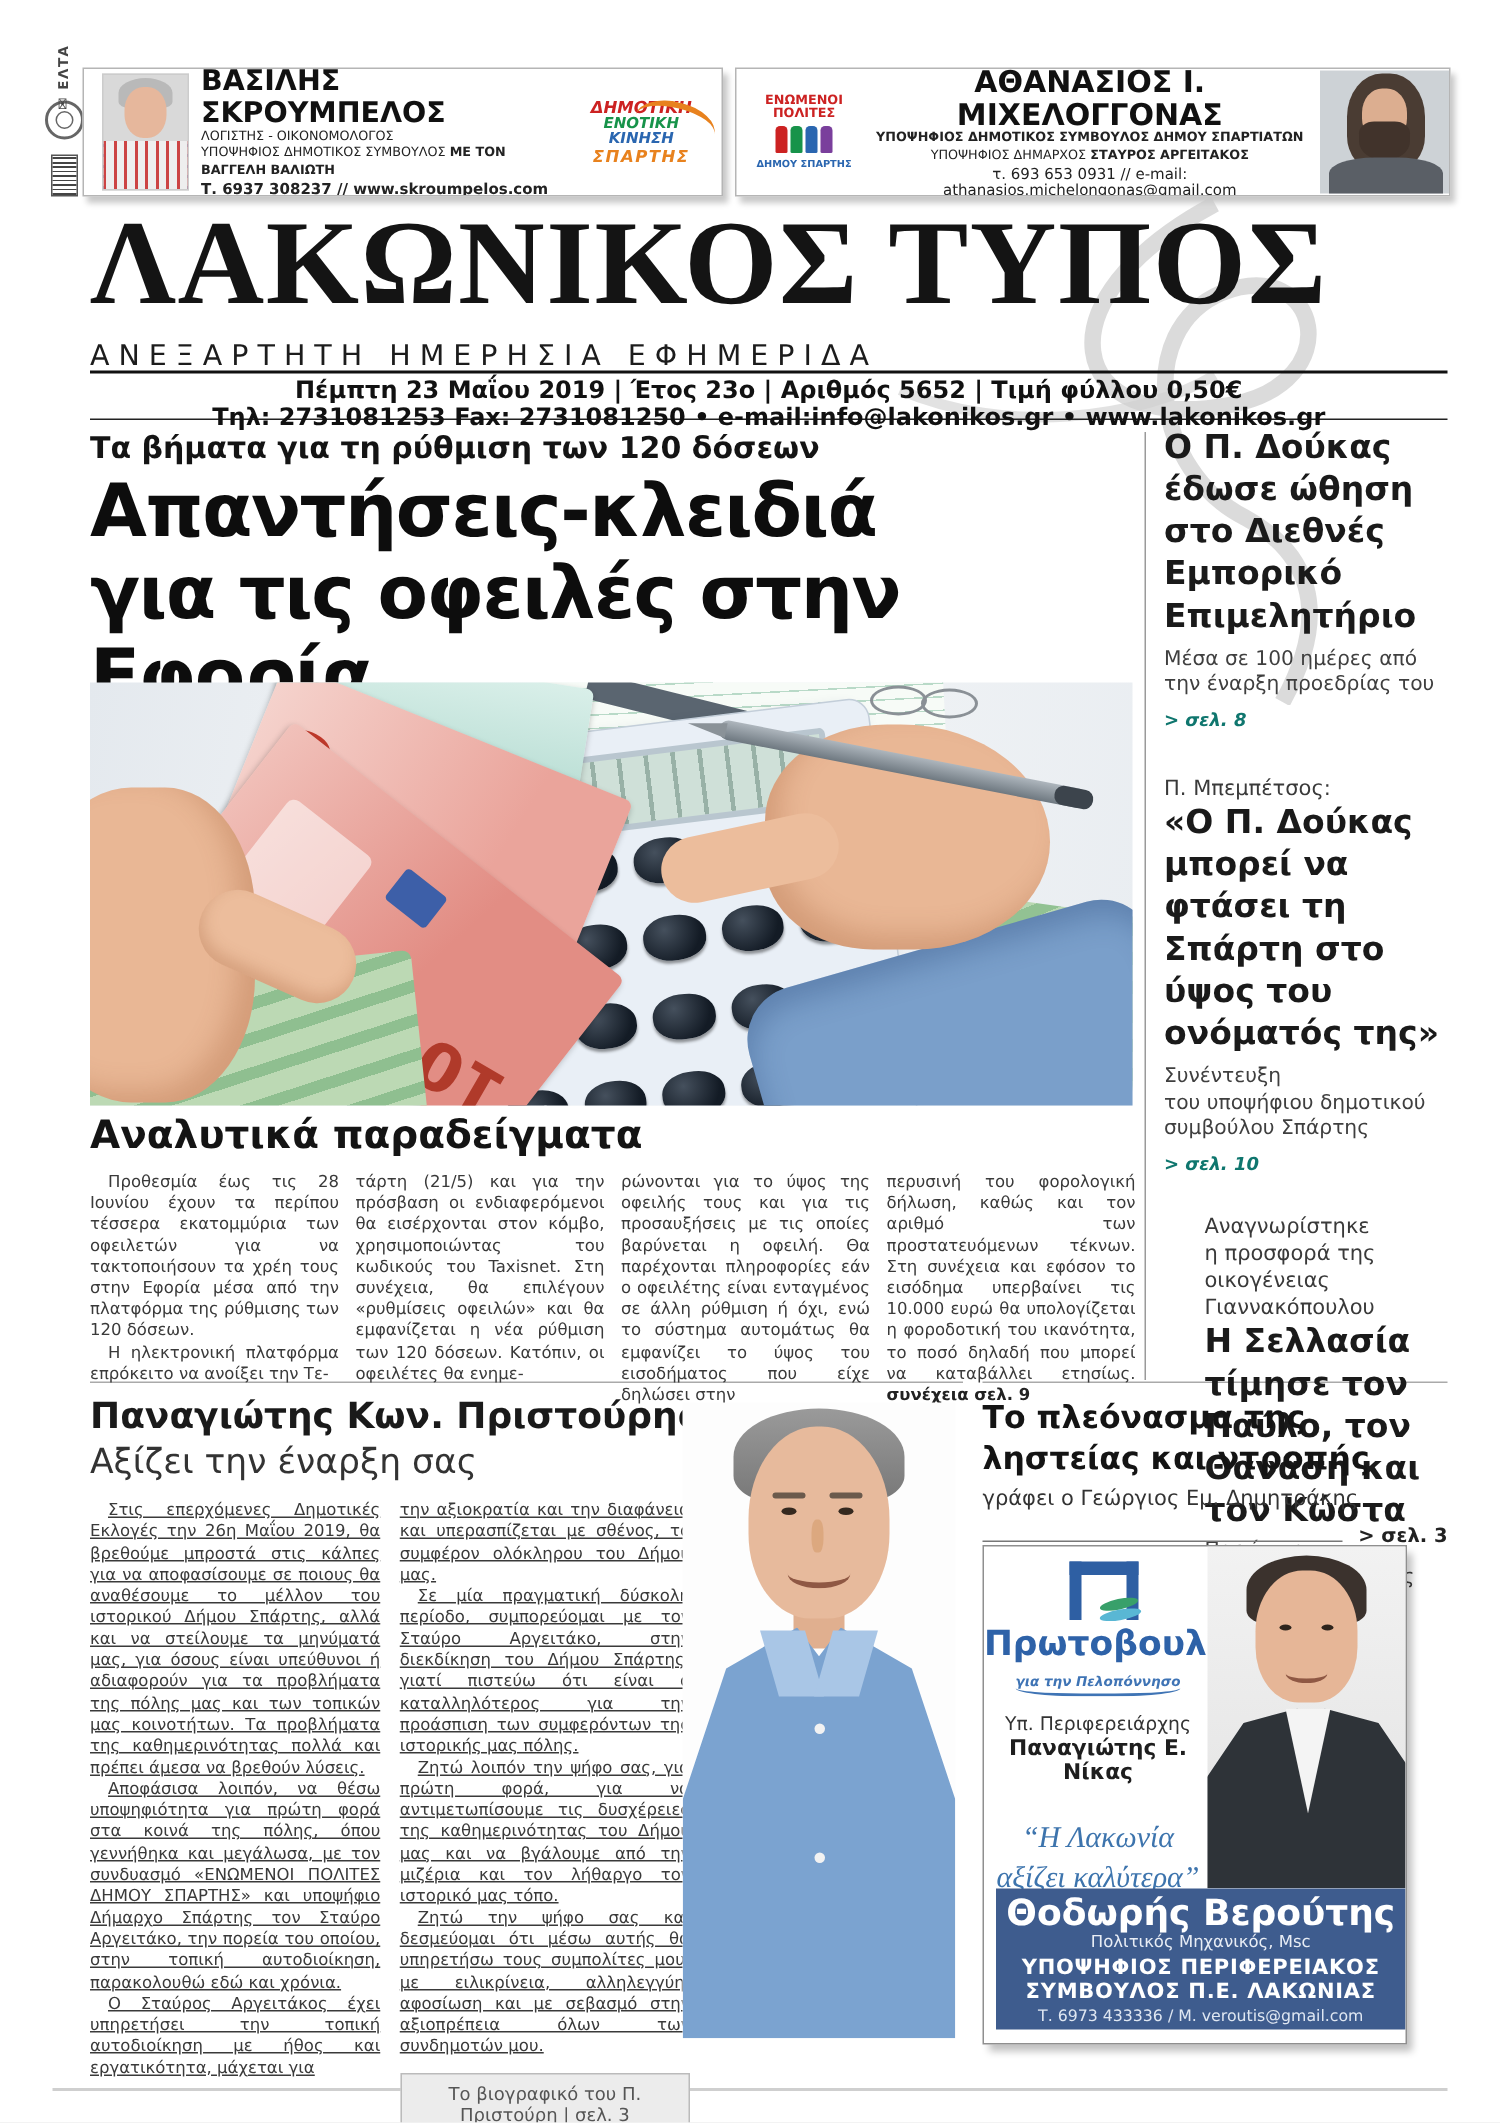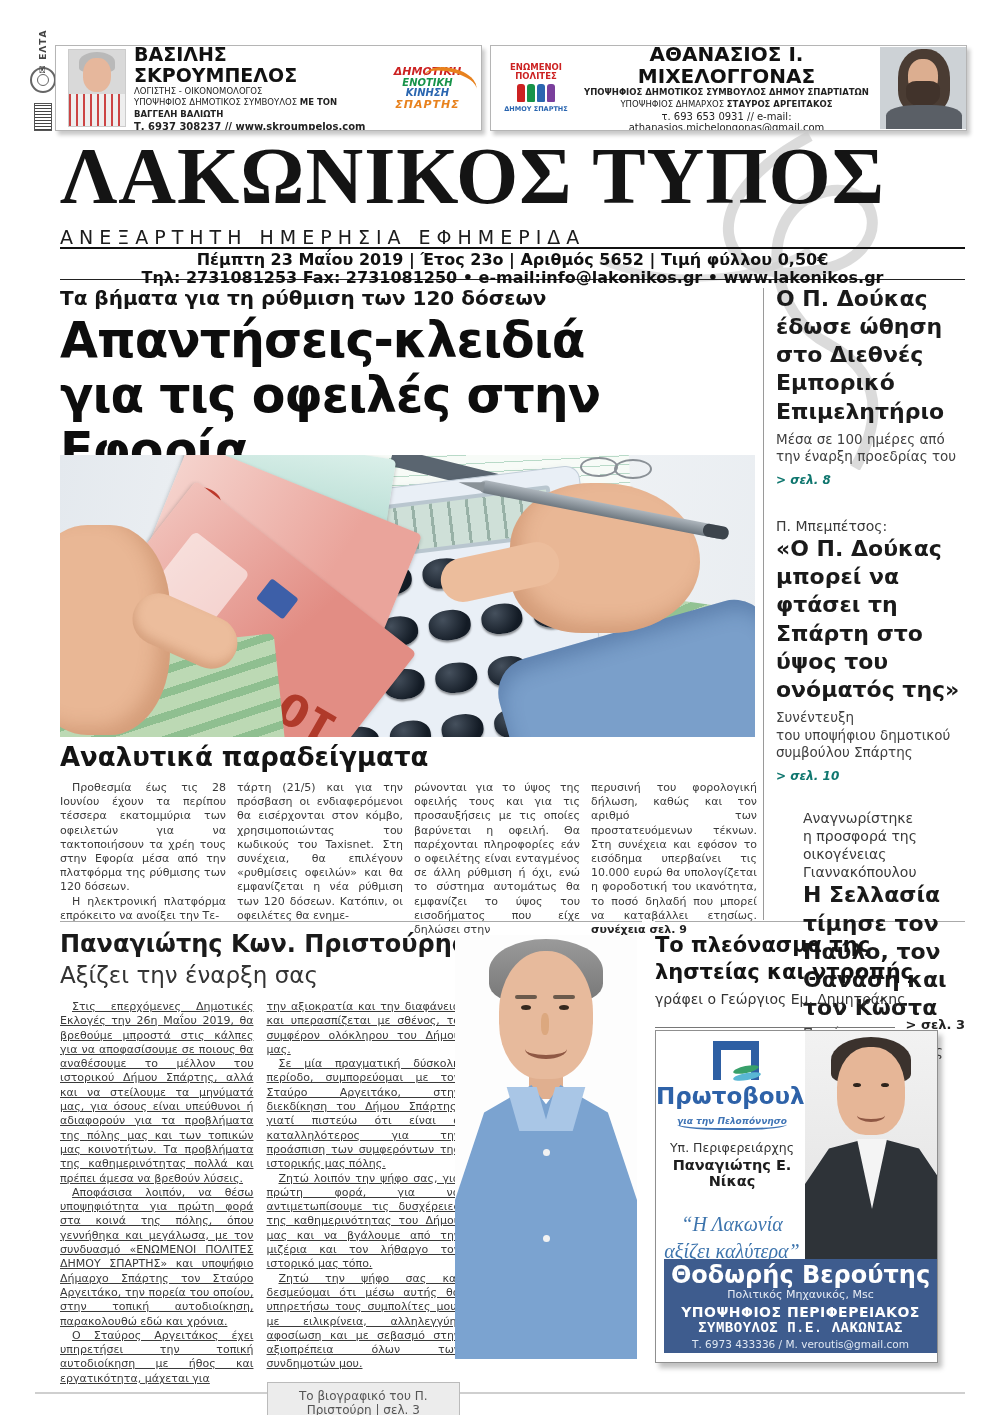--- a/index.html
+++ b/index.html
@@ -176,21 +176,21 @@
   .np-eye1{left:48px;top:52px;width:8px;height:4px;background:#2e241c;border-radius:50%;}
   .np-eye2{left:76px;top:52px;width:8px;height:4px;background:#2e241c;border-radius:50%;}
   .np-smile{left:52px;top:78px;width:28px;height:10px;border-bottom:3px solid #8f5844;border-radius:50%;}
   .np-suit{left:-6px;top:108px;width:150px;height:120px;background:#2e3338;
      clip-path:polygon(0 100%,0 45%,20% 8%,44% 0,50% 6%,56% 0,80% 8%,100% 45%,100% 100%);}
   .np-shirt{left:52px;top:108px;width:30px;height:70px;background:#f4f4f4;clip-path:polygon(0 0,100% 0,50% 100%);}
   .v-banner{position:absolute;left:8px;right:0;top:228px;height:94px;background:#3e5c8e;color:#fff;text-align:center;}
   .v-name{font-size:24px;font-weight:bold;line-height:1.05;margin-top:4px;}
   .v-title{font-size:11px;color:#e8edf5;margin-top:0;}
   .v-role1{font-size:14px;font-weight:bold;letter-spacing:.5px;margin-top:3px;}
-  .v-role2{font-size:14px;font-weight:bold;letter-spacing:.5px;font-family:Liberation Mono, monospace;}
+  .v-role2{font-size:14px;font-weight:bold;letter-spacing:.5px;}
   .v-contact{font-size:10.5px;color:#dfe7f2;margin-top:2px;}
 
   .bottom-line{left:35px;top:1392px;width:930px;height:2px;background:#cfcfcf;}
 </style>
 </head>
 <body>
 
 <div class="page">
 
   <div class="abs postal">

